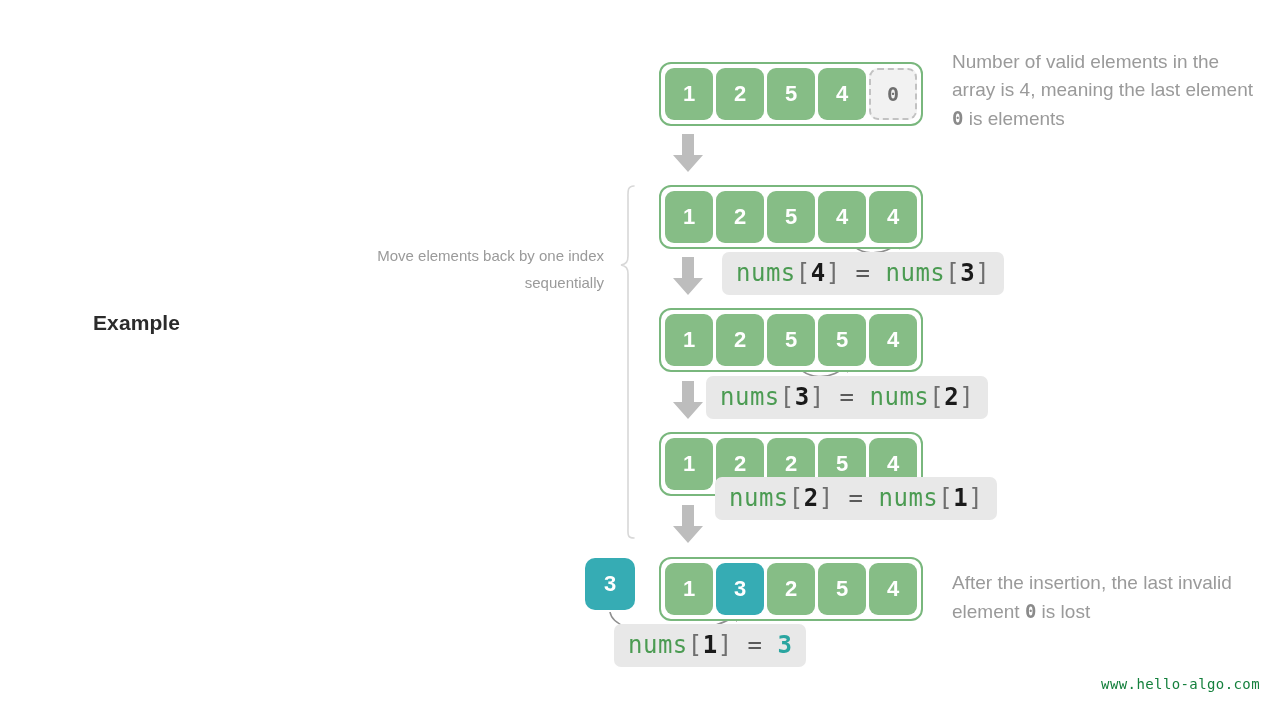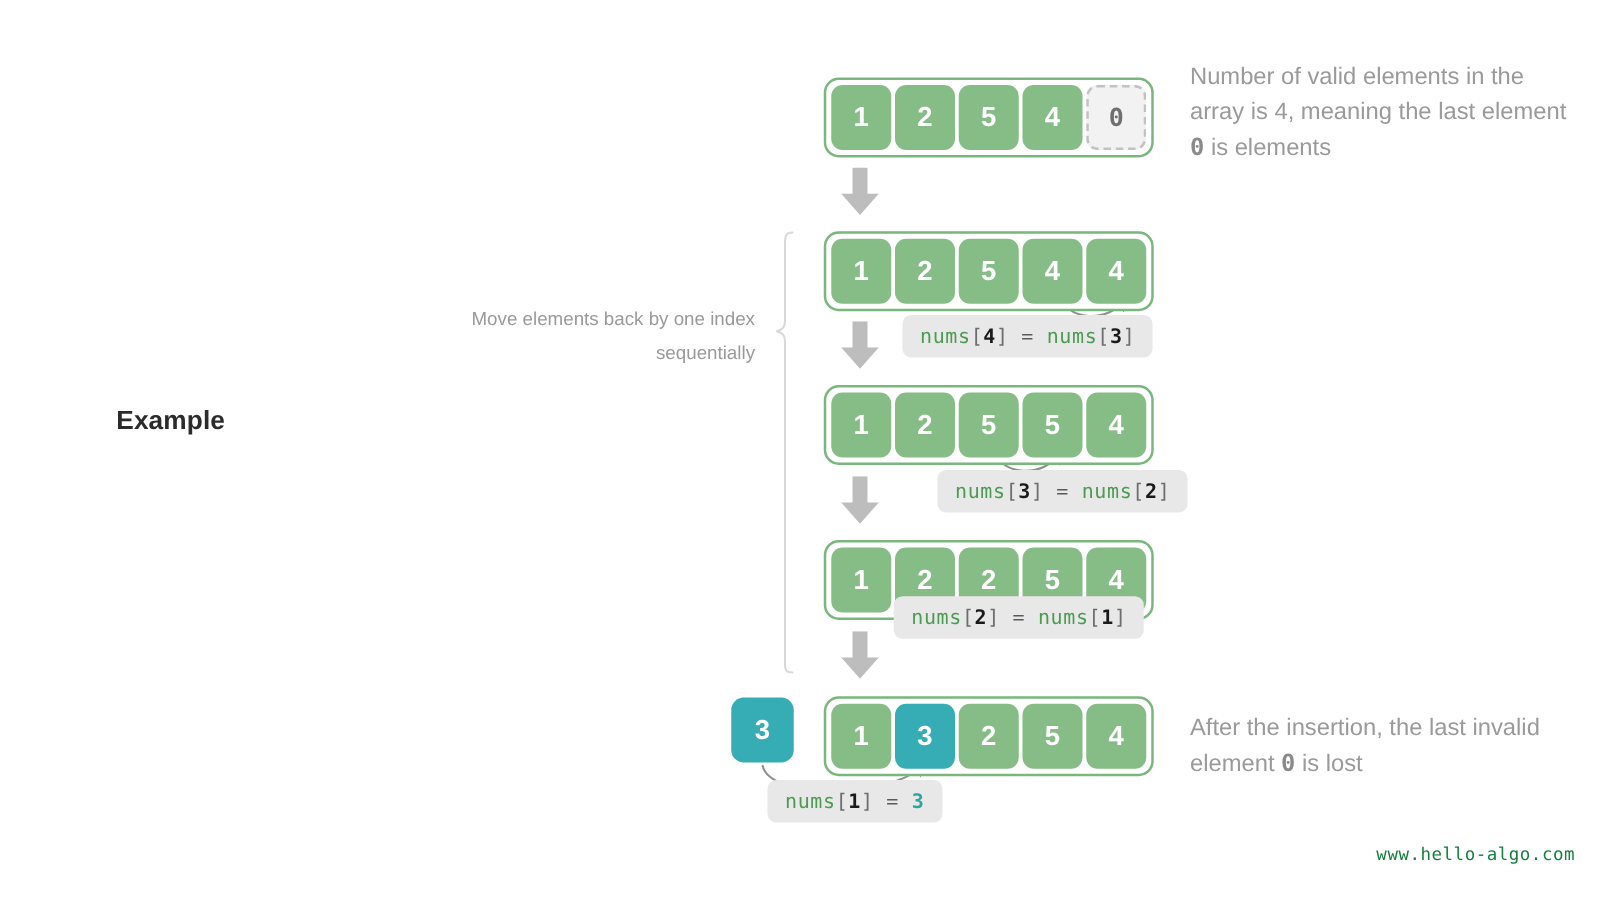--- a/index.html
+++ b/index.html
@@ -13,21 +13,21 @@
     position: relative;
     overflow: hidden;
     font-family: "Liberation Sans", sans-serif;
     -webkit-font-smoothing: antialiased;
   }
 
   
   #example-block {
     position: absolute;
     left: 93px;
-    top: 325px;
+    top: 311px;
     width: 470px;
   }
   #example-title {
     font-size: 21px;
     font-weight: bold;
     color: #2b2b2b;
     letter-spacing: 0.1px;
   }
   #example-desc {
     margin-top: 14px;
@@ -110,21 +110,21 @@
     height: 40px;
   }
 
   
   .code-chip {
     position: absolute;
     background: #e8e8e8;
     border-radius: 7px;
     padding: 7px 14px 8px 14px;
     font-family: "DejaVu Sans Mono", monospace;
-    font-size: 16px;
+    font-size: 24px;
     white-space: nowrap;
     letter-spacing: 0.5px;
   }
   .tok-name { color: #4b9b52; }
   .tok-brk  { color: #6e6e6e; }
   .tok-idx  { color: #1a1a1a; font-weight: bold; }
   .tok-eq   { color: #5a5a5a; }
   .tok-val  { color: #2aa5a0; font-weight: bold; }
 
   
@@ -245,21 +245,21 @@
   <path d="M11,0 L23,0 L23,21 L32,21 L17,38 L2,21 L11,21 Z" fill="#bdbdbd"></path>
 </svg>
 <svg class="down-arrow" style="left:671px; top:505px;" viewBox="0 0 34 40">
   <path d="M11,0 L23,0 L23,21 L32,21 L17,38 L2,21 L11,21 Z" fill="#bdbdbd"></path>
 </svg>
 
 <div class="code-chip" style="left:722px; top:252px;">
   <span class="tok-name">nums</span><span class="tok-brk">[</span><span class="tok-idx">4</span><span class="tok-brk">]</span><span class="tok-eq">&nbsp;=&nbsp;</span><span class="tok-name">nums</span><span class="tok-brk">[</span><span class="tok-idx">3</span><span class="tok-brk">]</span>
 </div>
 
-<div class="code-chip" style="left:706px; top:376px;margin-left:44px;">
+<div class="code-chip" style="left:706px; top:376px;">
   <span class="tok-name">nums</span><span class="tok-brk">[</span><span class="tok-idx">3</span><span class="tok-brk">]</span><span class="tok-eq">&nbsp;=&nbsp;</span><span class="tok-name">nums</span><span class="tok-brk">[</span><span class="tok-idx">2</span><span class="tok-brk">]</span>
 </div>
 
 <div class="code-chip" style="left:692px; top:477px;margin-left:23px;">
   <span class="tok-name">nums</span><span class="tok-brk">[</span><span class="tok-idx">2</span><span class="tok-brk">]</span><span class="tok-eq">&nbsp;=&nbsp;</span><span class="tok-name">nums</span><span class="tok-brk">[</span><span class="tok-idx">1</span><span class="tok-brk">]</span>
 </div>
 
 <div class="code-chip" style="left:614px; top:624px;text-align:right;">
   <span class="tok-name">nums</span><span class="tok-brk">[</span><span class="tok-idx">1</span><span class="tok-brk">]</span><span class="tok-eq">&nbsp;=&nbsp;</span><span class="tok-val">3</span>
 </div>

